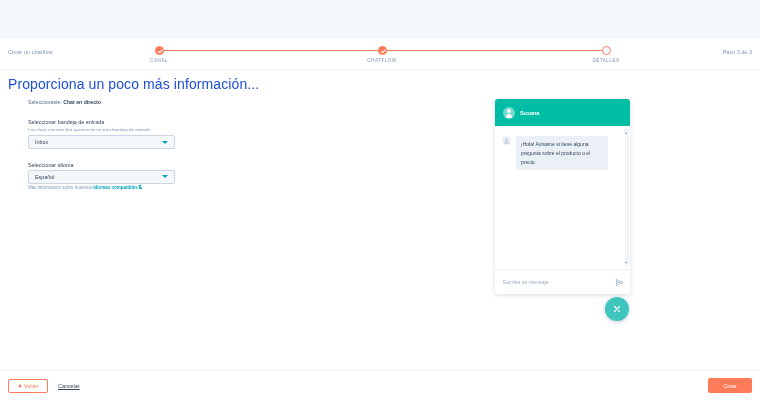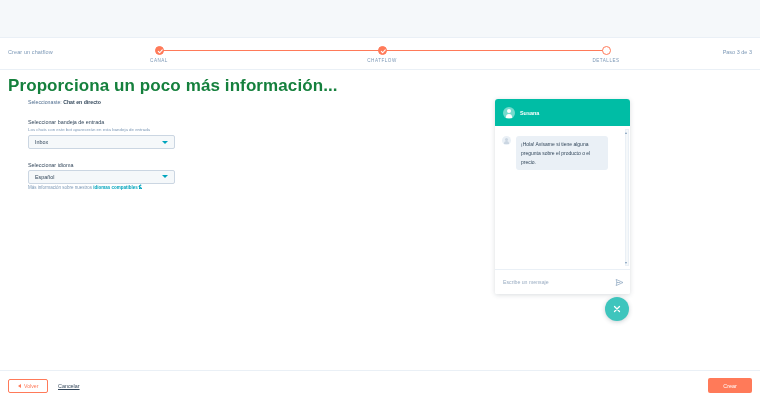--- a/index.html
+++ b/index.html
@@ -79,23 +79,23 @@
     letter-spacing: .5px;
     color: #7c98b6;
     text-transform: uppercase;
     white-space: nowrap;
   }
 
   
   .page-title {
     position: absolute;
     left: 8px; top: 76px;
-    font-size: 17px;
-    font-weight: 700;
-    color: #15803d;
+    font-size: 14px;
+    font-weight: 400;
+    color: #1d4ed8;
     letter-spacing: .1px;
     white-space: nowrap;
   }
 
   
   .form-col {
     position: absolute;
     left: 28px; top: 99px;
     width: 200px;
   }

